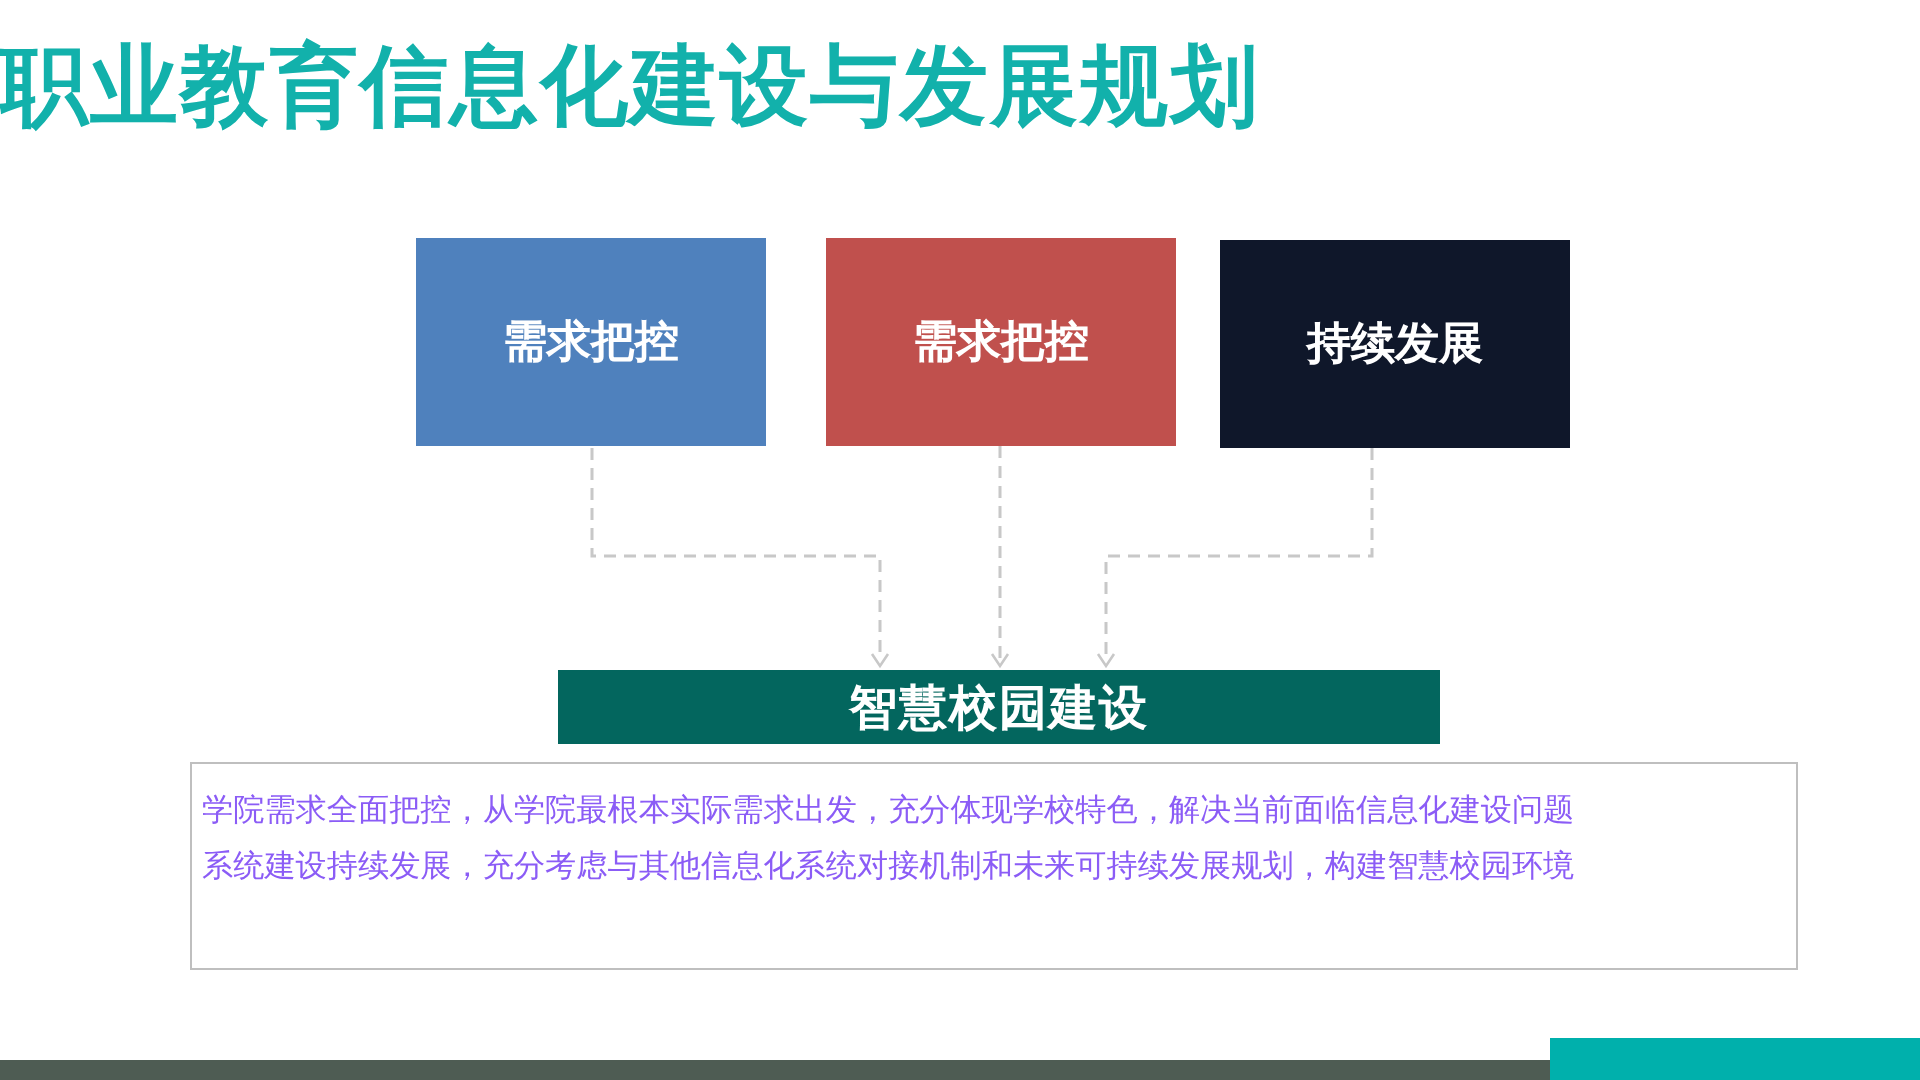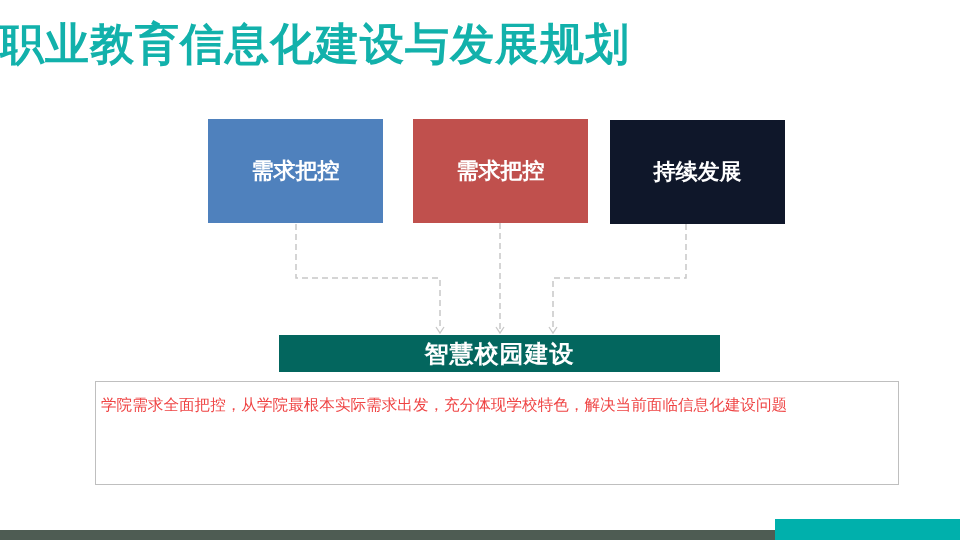--- a/index.html
+++ b/index.html
@@ -22,21 +22,21 @@
   .hub {
     position: absolute; left: 279px; top: 335px; width: 441px; height: 37px;
     background: #03665e; color: #ffffff; font-size: 24px; font-weight: bold;
     display: flex; align-items: center; justify-content: center; letter-spacing: 1px;
   }
   .desc {
     position: absolute; left: 95px; top: 381px; width: 804px; height: 104px;
     border: 1px solid #bfbfbf; box-sizing: border-box; padding: 9px 0 0 5px;
   }
   .desc-line {
-    font-size: 15.6px; color: #ef4444; line-height: 28px; white-space: nowrap;
+    font-size: 15.6px; color: #8b5cf6; line-height: 28px; white-space: nowrap;
   }
   .footer-bar {
     position: absolute; left: 0; top: 530px; width: 775px; height: 10px; background: #4e5c53;
   }
   .footer-accent {
     position: absolute; left: 775px; top: 519px; width: 185px; height: 21px; background: #00b0ac;
   }
 </style>
 </head>
 <body>
@@ -65,16 +65,17 @@
     <polyline points="549,327 553,333 557,327"></polyline>
   </g>
 </svg>
 
 <div class="hub">
   <span>智慧校园建设</span>
 </div>
 
 <div class="desc">
   <div class="desc-line">学院需求全面把控，从学院最根本实际需求出发，充分体现学校特色，解决当前面临信息化建设问题</div>
+  <div class="desc-line">系统建设持续发展，充分考虑与其他信息化系统对接机制和未来可持续发展规划，构建智慧校园环境</div>
 </div>
 
 <div class="footer-bar"></div>
 <div class="footer-accent"></div>
 
 </body></html>

